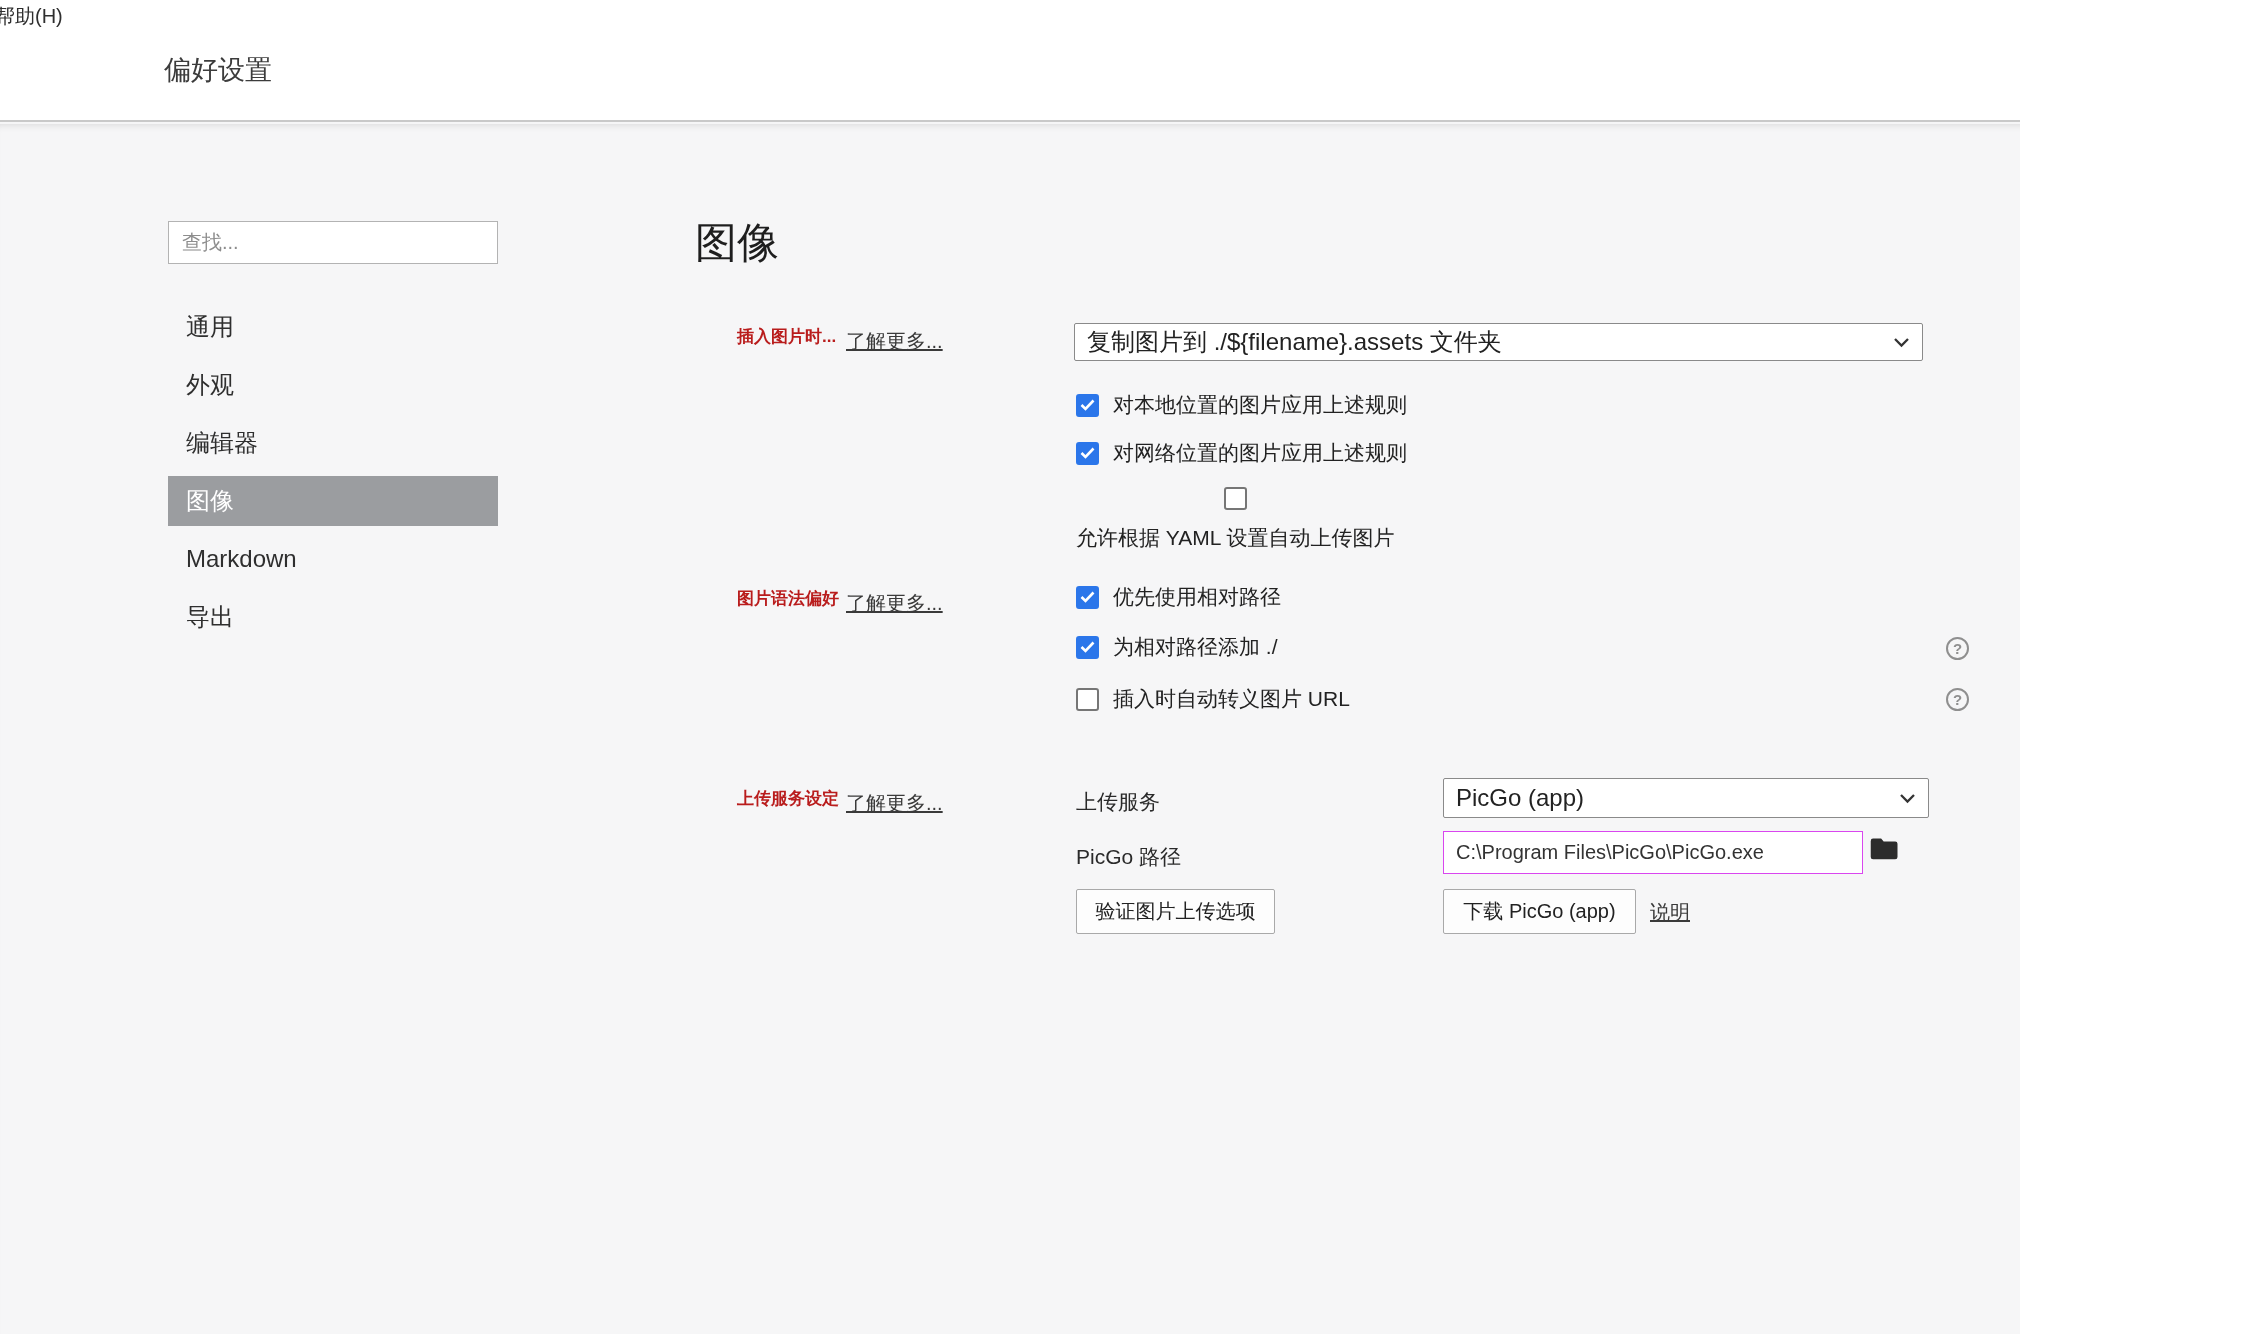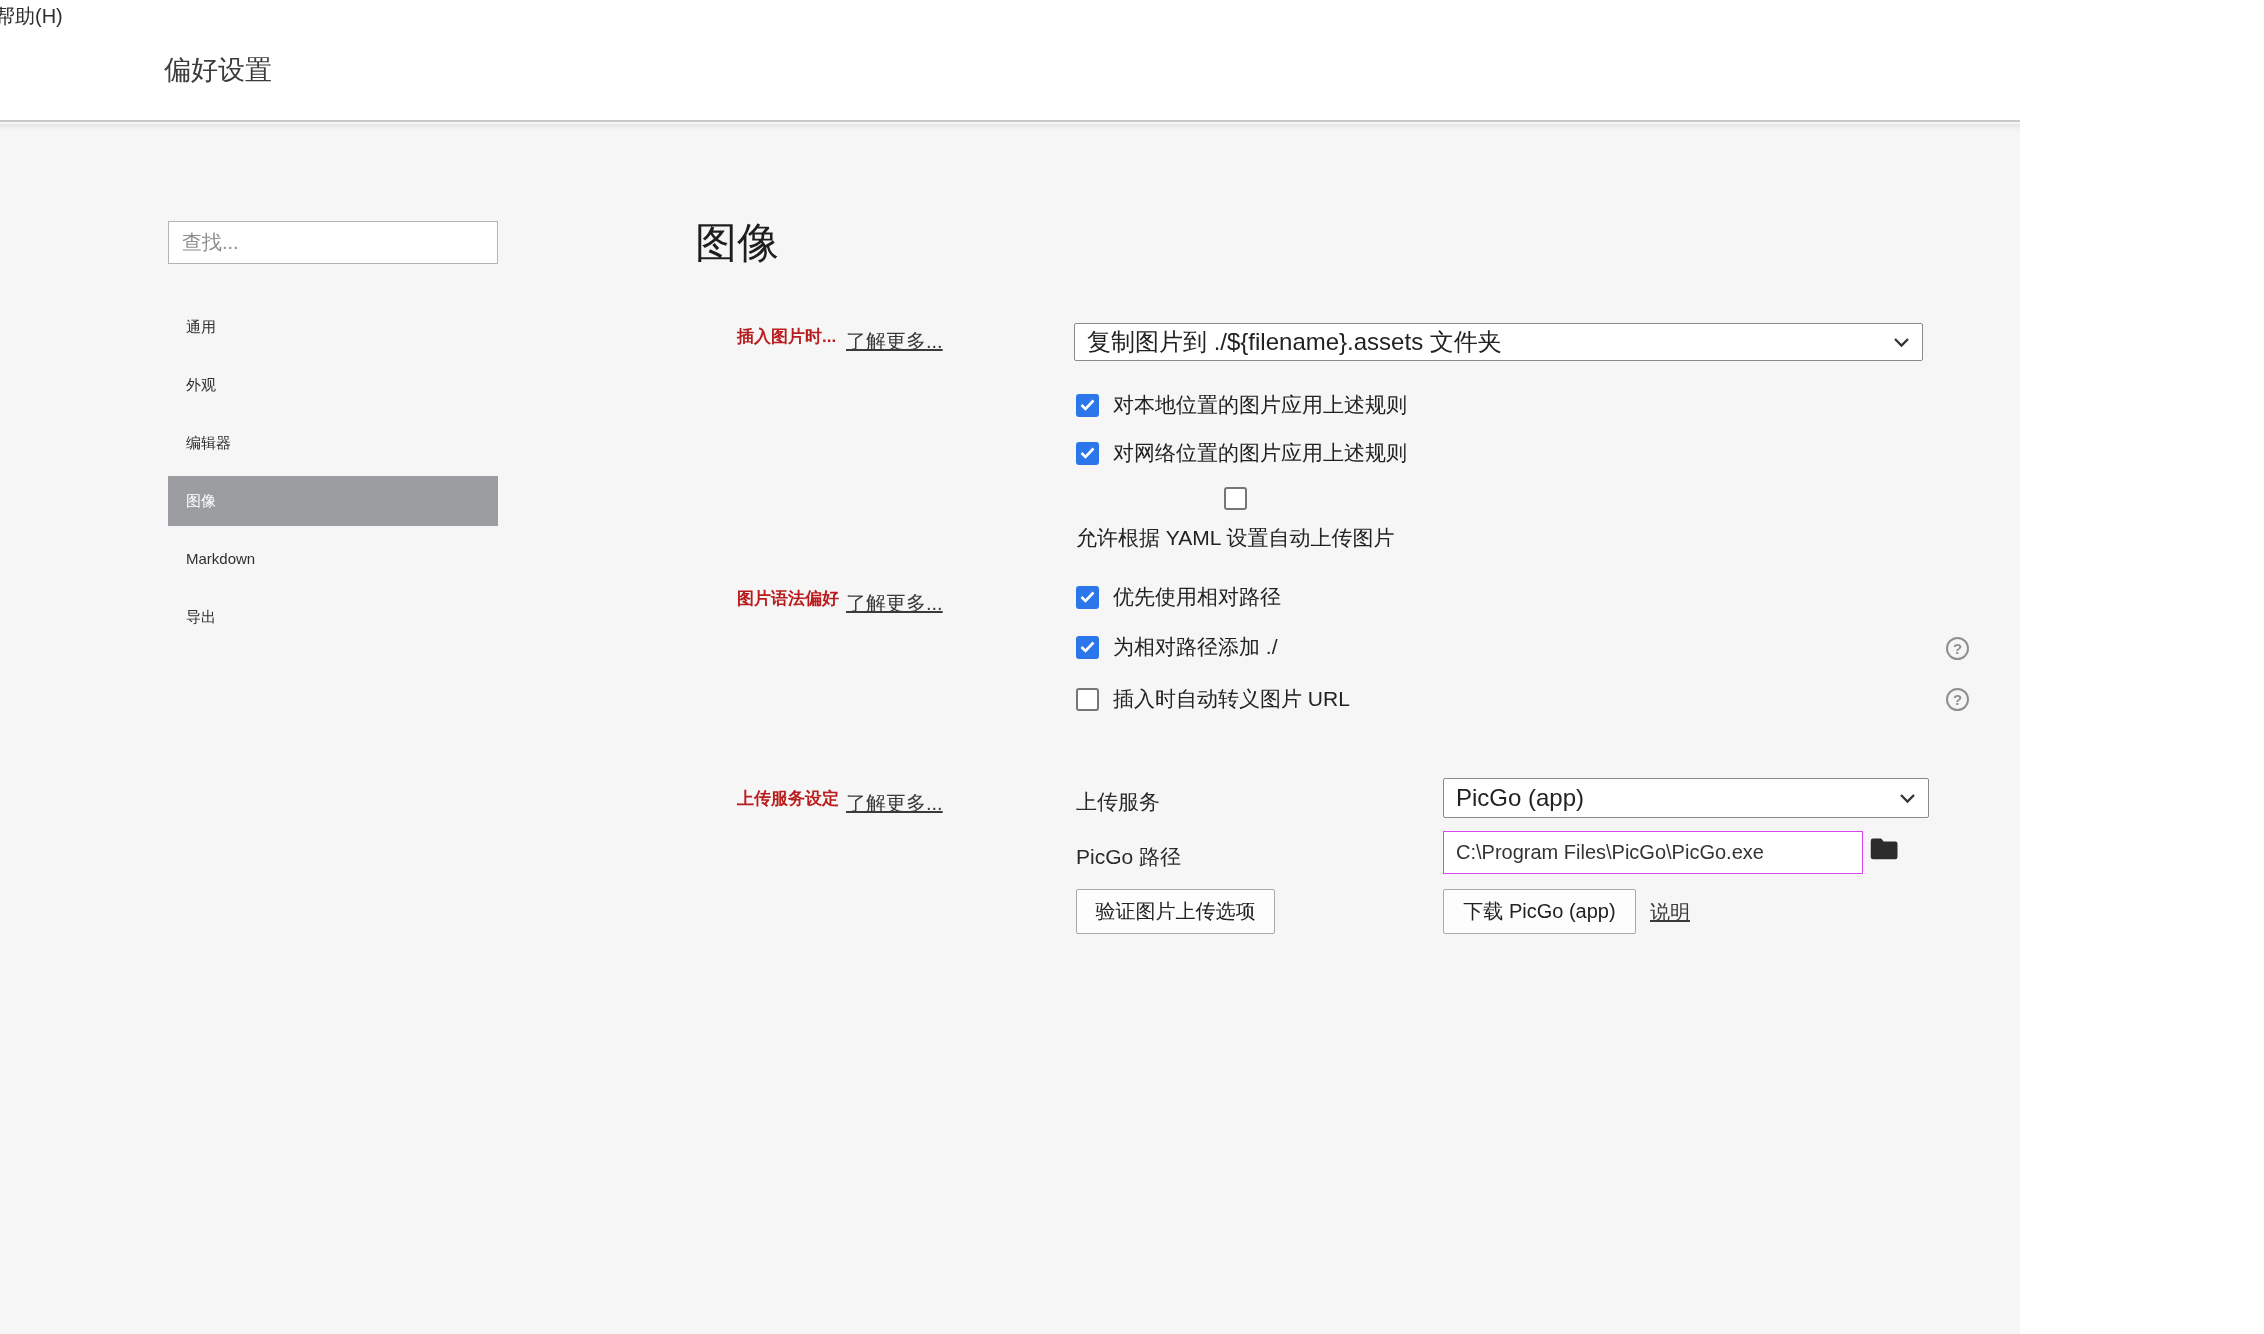--- a/index.html
+++ b/index.html
@@ -18,21 +18,21 @@
   .header{position:absolute;left:0;top:0;width:2264px;height:122px;background:var(--header-bg);border-bottom:2px solid var(--divider);}
   .menu-help{position:absolute;left:-5px;top:3px;font-size:20px;color:#2f2f2f;white-space:nowrap;}
   .win-title{position:absolute;left:164px;top:52px;font-size:27px;color:#3c3c3c;}
 
   .content{position:absolute;left:0;top:124px;width:2264px;height:1210px;background:var(--content-bg);box-shadow:inset 0 7px 9px -7px rgba(0,0,0,.14);}
   .abs{position:absolute;}
 
   
   .search-input{position:absolute;left:168px;top:97px;width:330px;height:43px;border:1px solid #b3b3b3;background:#fff;font-size:20px;padding:0 13px;color:#444;outline:none;font-family:inherit;}
   .search-input::placeholder{color:#8d8d8d;}
-  .nav-item{position:absolute;left:168px;width:330px;height:50px;line-height:50px;padding-left:18px;font-size:15px;color:#2f2f2f;cursor:pointer;}
+  .nav-item{position:absolute;left:168px;width:330px;height:50px;line-height:50px;padding-left:18px;font-size:24px;color:#2f2f2f;cursor:pointer;}
   .nav-item.checked{background:var(--sidebar-selected);color:#ffffff;}
 
   
   .page-heading{font-size:42px;line-height:1.1;color:#1e1e1e;font-weight:400;}
   .sec-label{font-size:17px;font-weight:700;color:#b91c1c;white-space:nowrap;margin-left:40px;}
   .link{font-size:20px;color:#3a3a3a;text-decoration:underline;cursor:pointer;white-space:nowrap;}
   .field-label{font-size:21px;color:#2a2a2a;white-space:nowrap;}
 
   .select{position:absolute;height:38px;border:1px solid #8a8a8a;border-radius:2px;background:#fff;display:flex;align-items:center;padding:0 12px;cursor:pointer;}
   .select .sel-text{font-size:24px;color:#222;white-space:nowrap;overflow:hidden;flex:1;}

